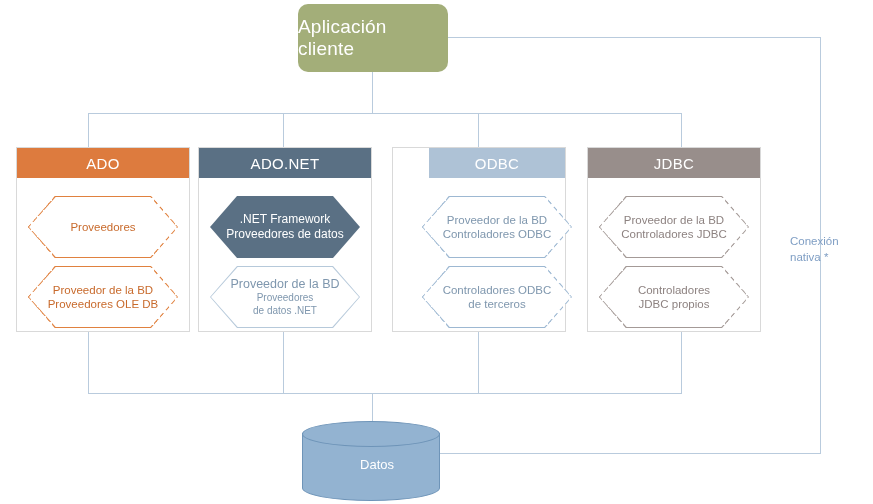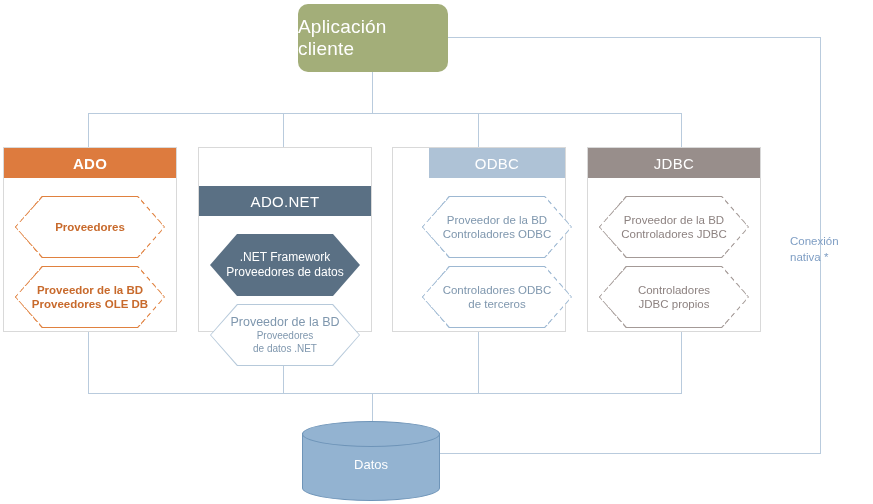--- a/index.html
+++ b/index.html
@@ -87,21 +87,21 @@
     box-sizing:border-box;
   }
   .db-bottom{
     position:absolute;left:0;top:54px;width:138px;height:26px;
     background:#93b3d1;border:1px solid #6e94b8;border-radius:50%;
     box-sizing:border-box;
   }
   .db-label{
     position:absolute;left:0;top:26px;width:138px;height:34px;
     display:flex;align-items:center;justify-content:center;
-    color:#ffffff;font-size:13px;z-index:3;
+    color:#ffffff;font-size:13px;z-index:3;padding-left:6px;
   }
 
   
   .native-label{
     position:absolute;left:790px;top:234px;width:72px;
     color:#7f9ec4;font-size:11.5px;line-height:1.35;text-align:left;
   }
 </style>
 </head>
 <body>
@@ -132,41 +132,41 @@
 
   <div class="client-box">
     <span>Aplicación cliente</span>
   </div>
 
   <div class="native-label">
     <span class="ln">Conexión</span>
     <span class="ln">nativa *</span>
   </div>
 
-  <div class="col" style="left:3px;font-weight:bold;">
+  <div class="col" style="left:16px;">
     <div class="col-head" style="background:#dd7b3e;">
       <span>ADO</span>
     </div>
     <div class="col-body">
       <div class="hex ado-hex" style="top:18px;">
         <div class="hx-in">
           <span class="ln t-ado">Proveedores</span>
         </div>
       </div>
       <div class="hex ado-hex" style="top:88px;">
         <div class="hx-in">
           <span class="ln t-ado">Proveedor de la BD</span>
           <span class="ln t-ado">Proveedores OLE DB</span>
         </div>
       </div>
     </div>
   </div>
 
   <div class="col" style="left:198px;">
-    <div class="col-head" style="background:#5a7084;margin-top:38px;">
+    <div class="col-head" style="background:#5a7084;">
       <span>ADO.NET</span>
     </div>
     <div class="col-body">
       <div class="hex filled-slate solid" style="top:18px;">
         <div class="hx-in">
           <span class="ln t-white">.NET Framework</span>
           <span class="ln t-white">Proveedores de datos</span>
         </div>
       </div>
       <div class="hex plain-blue" style="top:88px;">

